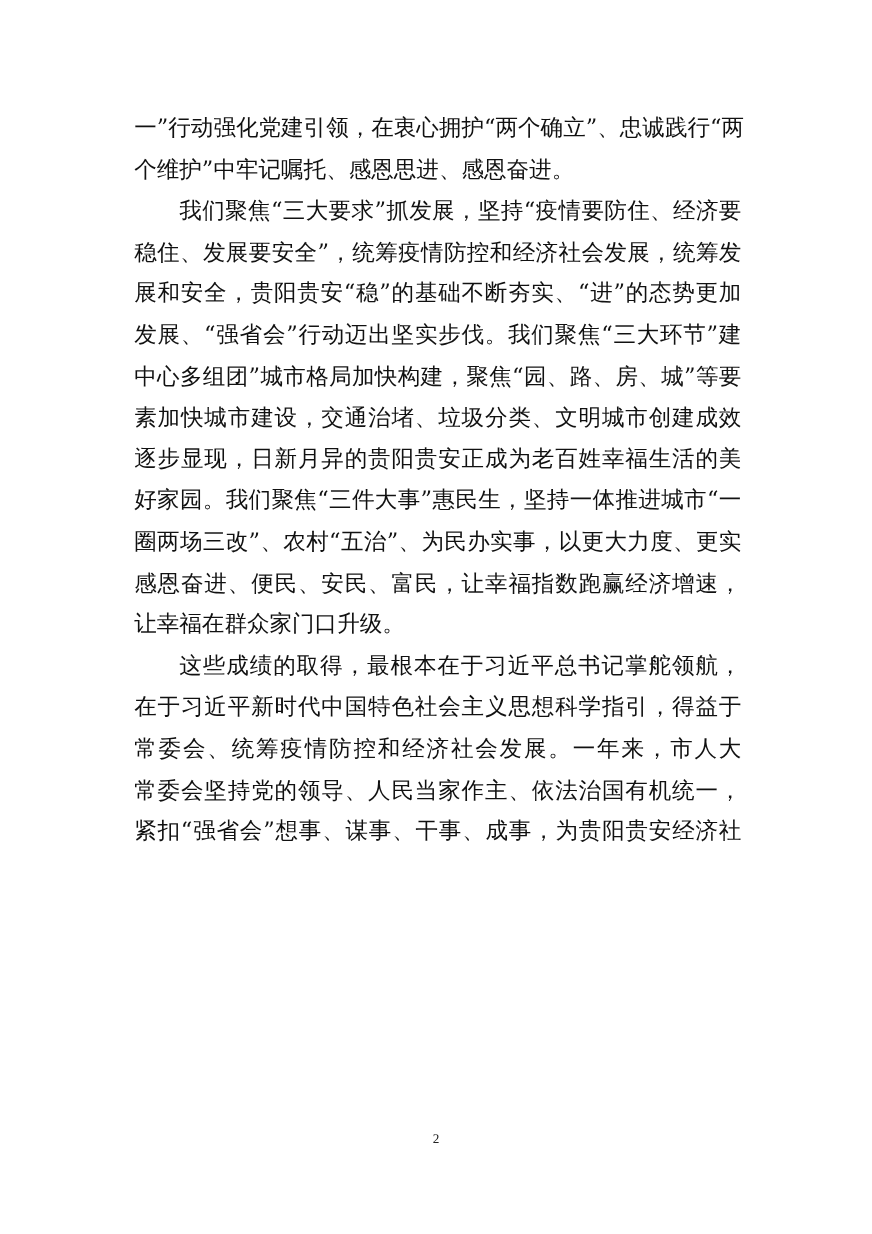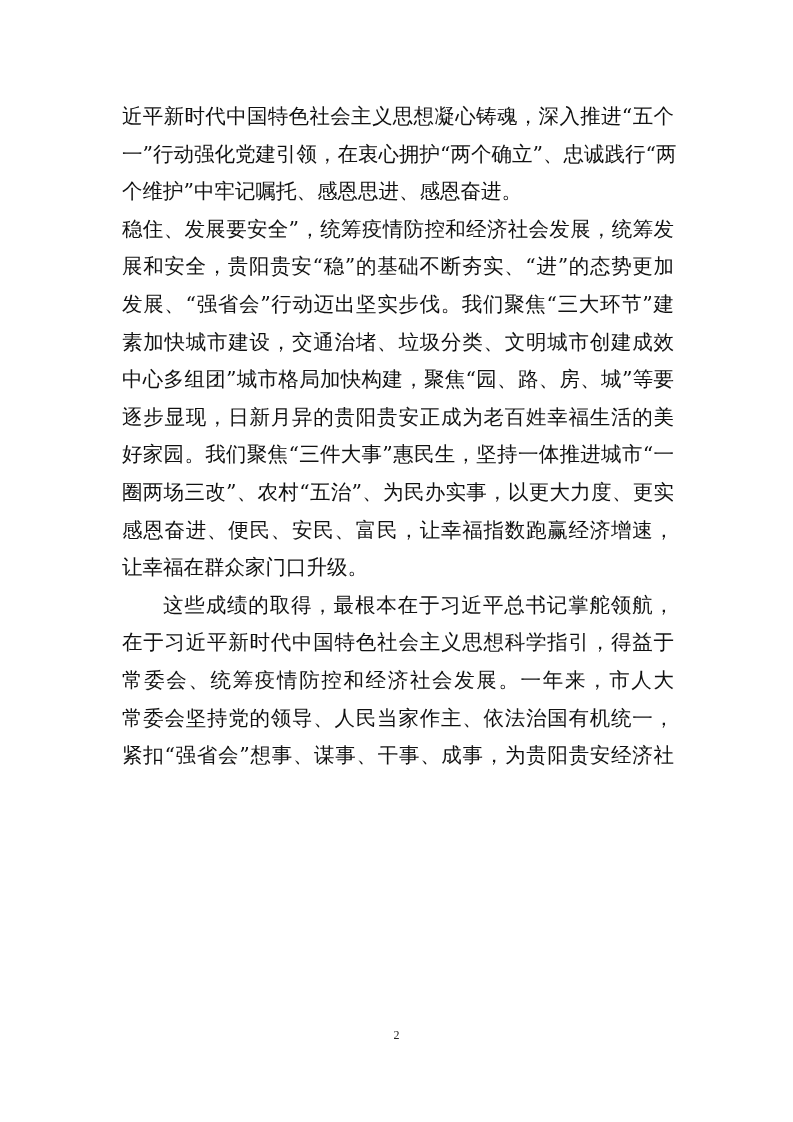--- a/index.html
+++ b/index.html
@@ -19,28 +19,28 @@
   .page-number {
     position: absolute; left: 0; width: 793px; top: 1028px; text-align: center;
     font-family: "Liberation Serif", serif; font-size: 12px; color: #222;
   }
 </style>
 </head>
 <body>
 
 <div class="page">
   <div class="body-text">
-    <div class="line">近平新时代中国特色社会主义思想凝心铸魂，深入推进“五个</div>
     <div class="line">一”行动强化党建引领，在衷心拥护“两个确立”、忠诚践行“两</div>
     <div class="line last">个维护”中牢记嘱托、感恩思进、感恩奋进。</div>
+    <div class="line indent">我们聚焦“三大要求”抓发展，坚持“疫情要防住、经济要</div>
     <div class="line">稳住、发展要安全”，统筹疫情防控和经济社会发展，统筹发</div>
     <div class="line">展和安全，贵阳贵安“稳”的基础不断夯实、“进”的态势更加</div>
     <div class="line">发展、“强省会”行动迈出坚实步伐。我们聚焦“三大环节”建</div>
+    <div class="line">中心多组团”城市格局加快构建，聚焦“园、路、房、城”等要</div>
     <div class="line">素加快城市建设，交通治堵、垃圾分类、文明城市创建成效</div>
-    <div class="line">中心多组团”城市格局加快构建，聚焦“园、路、房、城”等要</div>
     <div class="line">逐步显现，日新月异的贵阳贵安正成为老百姓幸福生活的美</div>
     <div class="line">好家园。我们聚焦“三件大事”惠民生，坚持一体推进城市“一</div>
     <div class="line">圈两场三改”、农村“五治”、为民办实事，以更大力度、更实</div>
     <div class="line">感恩奋进、便民、安民、富民，让幸福指数跑赢经济增速，</div>
     <div class="line last">让幸福在群众家门口升级。</div>
     <div class="line indent">这些成绩的取得，最根本在于习近平总书记掌舵领航，</div>
     <div class="line">在于习近平新时代中国特色社会主义思想科学指引，得益于</div>
     <div class="line">常委会、统筹疫情防控和经济社会发展。一年来，市人大</div>
     <div class="line">常委会坚持党的领导、人民当家作主、依法治国有机统一，</div>
     <div class="line">紧扣“强省会”想事、谋事、干事、成事，为贵阳贵安经济社</div>

